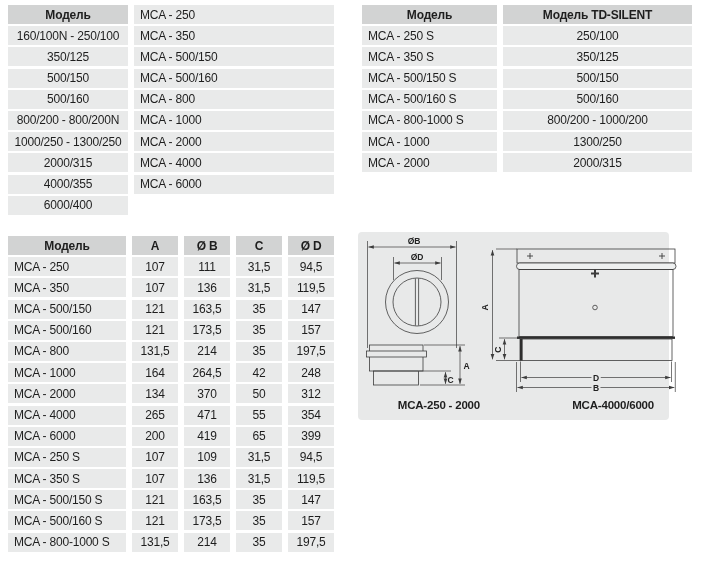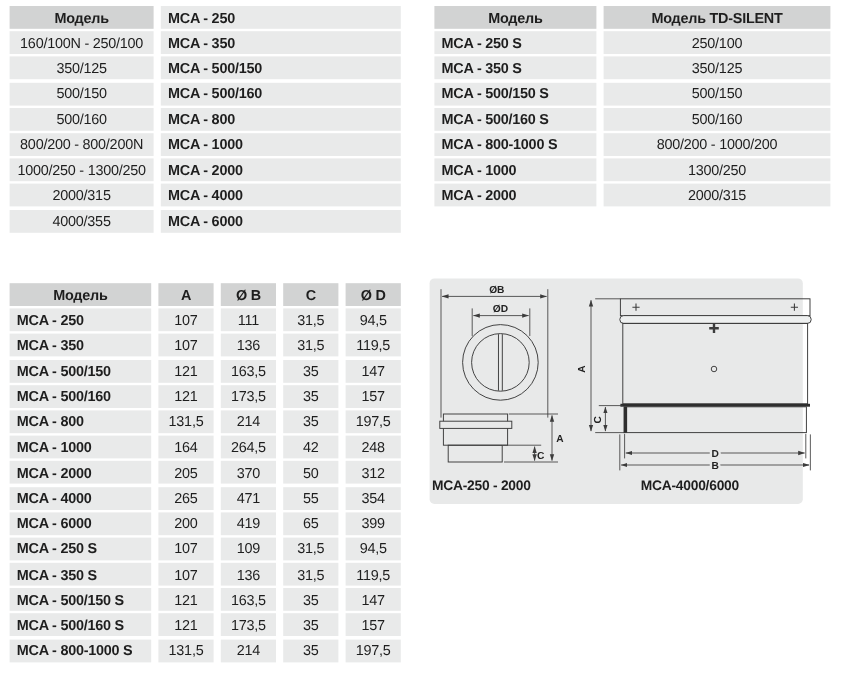--- a/index.html
+++ b/index.html
@@ -5,33 +5,33 @@
   html,body{margin:0;padding:0;background:#fff;}
   #canvas{
     position:relative;width:701px;height:562px;background:#ffffff;overflow:hidden;
     font-family:"Liberation Sans",sans-serif;color:#1e1e1e;
   }
   .tbl{position:absolute;display:grid;column-gap:6px;row-gap:2.2px;grid-auto-rows:19px;}
   .tbl .cell{
     background:#e9eaea;display:flex;align-items:center;justify-content:center;
     font-size:12px;line-height:1;white-space:nowrap;letter-spacing:-0.2px;
   }
-  .tbl .cell.c0{justify-content:flex-start;padding-left:6px;font-weight:bold;}
+  .tbl .cell.c0{justify-content:flex-start;padding-left:6px;}
   .tbl .cell.head{background:#d2d3d3;font-weight:bold;justify-content:center;padding-left:0;font-size:12px;}
   #tbl-mixvent{left:8px;top:5px;width:326px;grid-template-columns:120px 1fr;}
   #tbl-silent{left:362px;top:5px;width:330px;grid-template-columns:135px 1fr;}
   #tbl-dims{left:8px;top:236px;width:326px;grid-template-columns:118px repeat(4,1fr);}
   #diagram-panel{
     position:absolute;left:358px;top:232px;width:311px;height:188px;
     background:#e8e9e9;border-radius:4px;
   }
   #diagram-panel svg{position:absolute;left:0;top:0;}
   .cap{
     position:absolute;top:167px;font-size:11.5px;font-weight:bold;
-    text-align:left;letter-spacing:-0.2px;color:#1e1e1e;
+    text-align:right;letter-spacing:-0.2px;color:#1e1e1e;
   }
   #cap-left{left:2px;width:120px;}
   #cap-right{left:176px;width:120px;}
   .dimtext{font-family:"Liberation Sans",sans-serif;font-size:8.5px;font-weight:bold;fill:#222;}
 </style>
 </head>
 <body>
 
 <div id="canvas">
 
@@ -47,20 +47,21 @@
       <div class="cell c1">500/160</div>
       <div class="cell c0">MCA - 800</div>
       <div class="cell c1">800/200 - 800/200N</div>
       <div class="cell c0">MCA - 1000</div>
       <div class="cell c1">1000/250 - 1300/250</div>
       <div class="cell c0">MCA - 2000</div>
       <div class="cell c1">2000/315</div>
       <div class="cell c0">MCA - 4000</div>
       <div class="cell c1">4000/355</div>
       <div class="cell c0">MCA - 6000</div>
+      <div class="cell c1">6000/400</div>
     </div>
 
   <div class="tbl" id="tbl-silent">
       <div class="cell head c0">Модель</div>
       <div class="cell head c1">Модель TD-SILENT</div>
       <div class="cell c0">MCA - 250 S</div>
       <div class="cell c1">250/100</div>
       <div class="cell c0">MCA - 350 S</div>
       <div class="cell c1">350/125</div>
       <div class="cell c0">MCA - 500/150 S</div>
@@ -105,21 +106,21 @@
       <div class="cell c1">131,5</div>
       <div class="cell c2">214</div>
       <div class="cell c3">35</div>
       <div class="cell c4">197,5</div>
       <div class="cell c0">MCA - 1000</div>
       <div class="cell c1">164</div>
       <div class="cell c2">264,5</div>
       <div class="cell c3">42</div>
       <div class="cell c4">248</div>
       <div class="cell c0">MCA - 2000</div>
-      <div class="cell c1">205</div>
+      <div class="cell c1">134</div>
       <div class="cell c2">370</div>
       <div class="cell c3">50</div>
       <div class="cell c4">312</div>
       <div class="cell c0">MCA - 4000</div>
       <div class="cell c1">265</div>
       <div class="cell c2">471</div>
       <div class="cell c3">55</div>
       <div class="cell c4">354</div>
       <div class="cell c0">MCA - 6000</div>
       <div class="cell c1">200</div>

